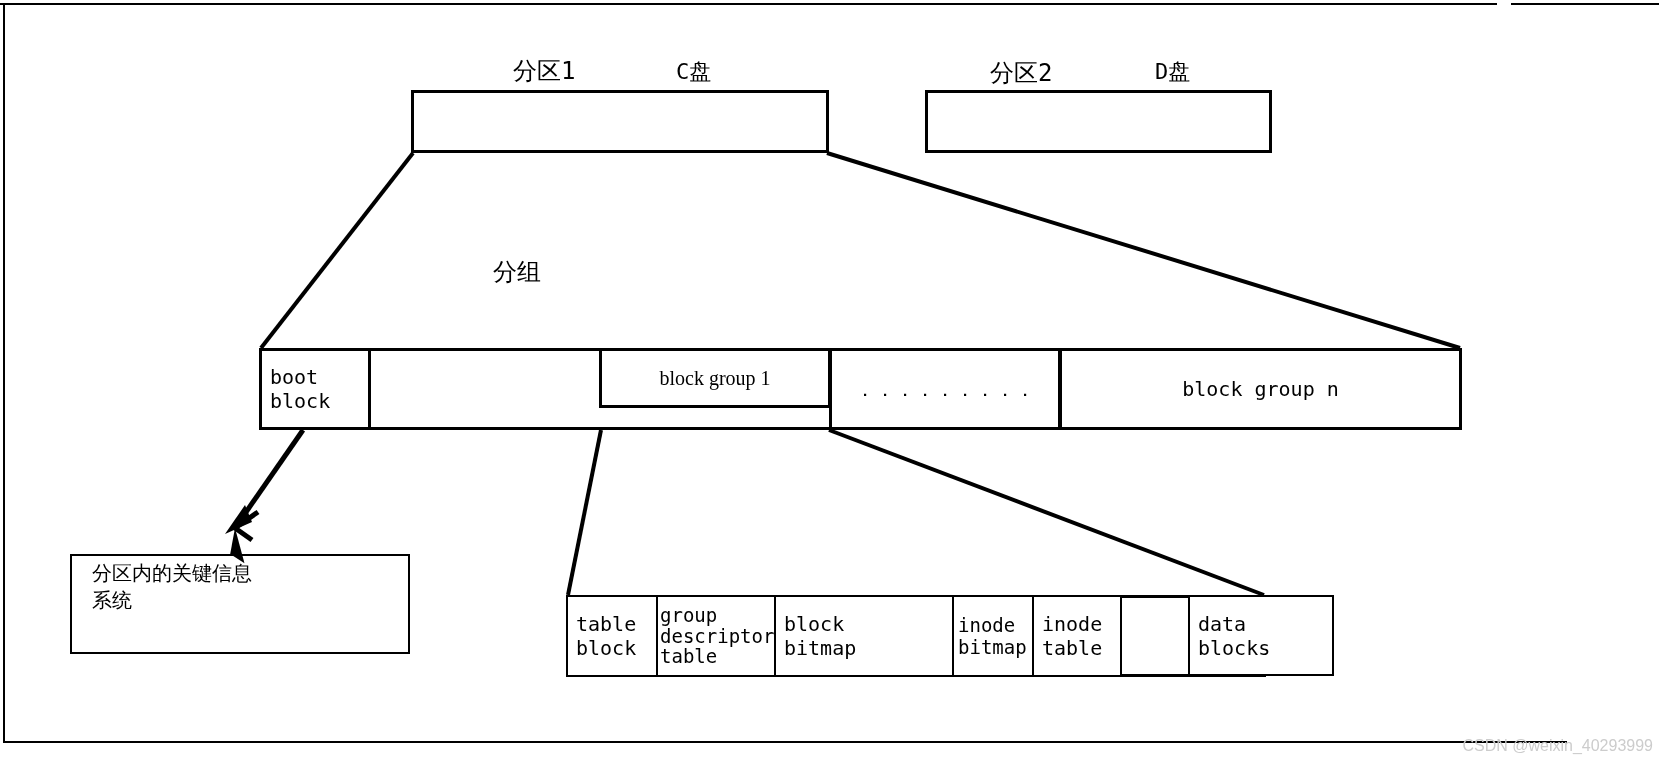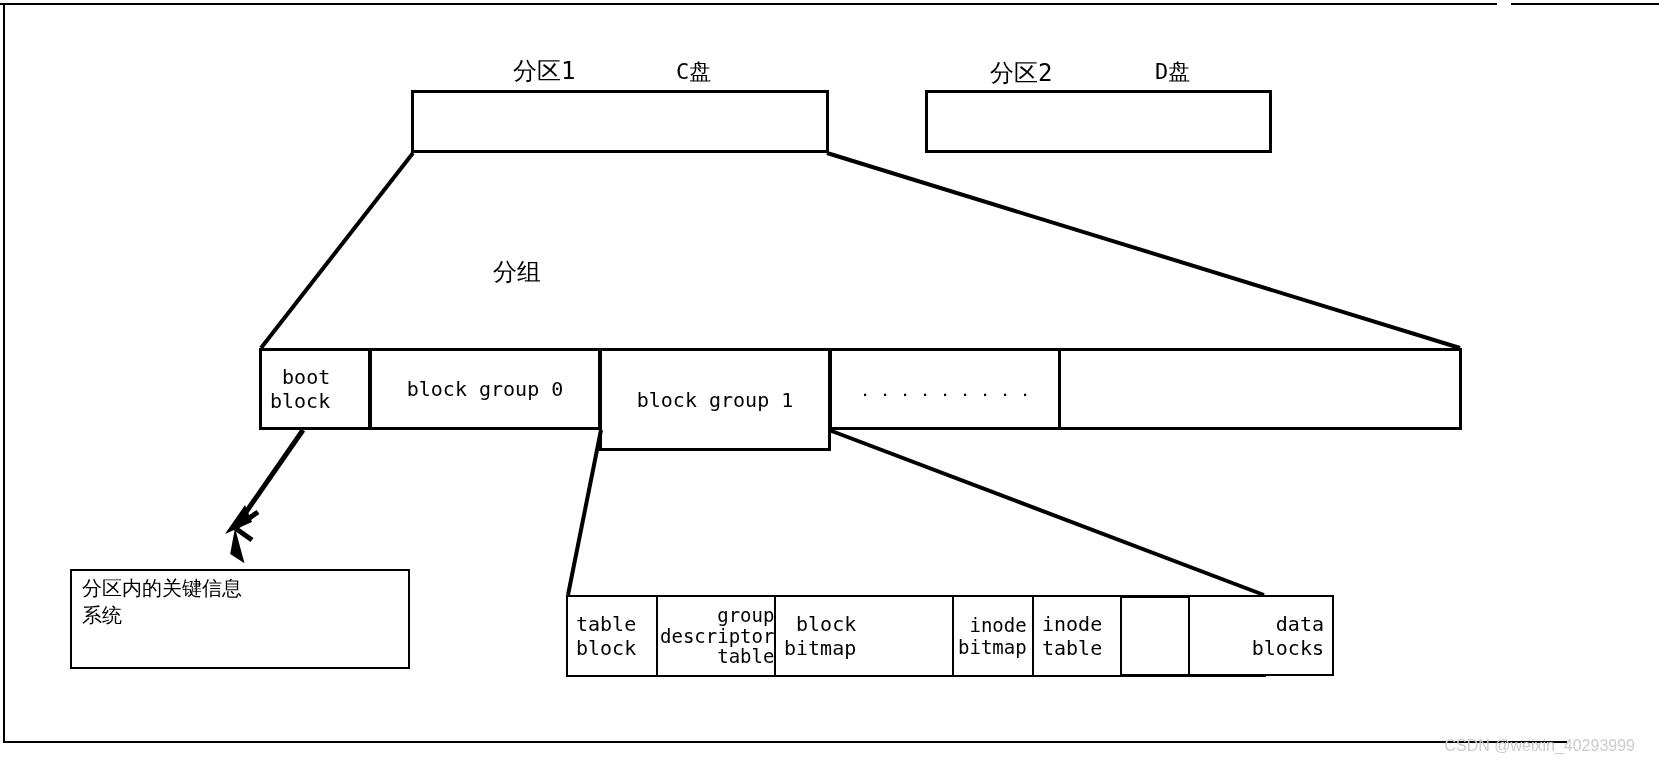--- a/index.html
+++ b/index.html
@@ -34,21 +34,20 @@
     background: #fff;
   }
   .cell {
     position: absolute;
     border: 2px solid #000;
     box-sizing: border-box;
     background: #fff;
     display: flex;
     align-items: center;
     padding: 0 8px;
-    text-align: right;
   }
   .cell span {
     white-space: pre-line;
   }
   svg.lines {
     position: absolute;
     left: 0;
     top: 0;
     width: 1659px;
     height: 761px;
@@ -93,31 +92,31 @@
   <div class="box" style="left:925px; top:90px; width:347px; height:63px;"></div>
 
   <div class="label" style="left:493px; top:256px; font-size:24px;">分组</div>
 
   <div class="box" style="left:259px; top:348px; width:1203px; height:82px;"></div>
 
   <div class="cell" style="left:259px; top:348px; width:112px; height:82px; border-width:3px;">
     <span>boot
 block</span>
   </div>
-  <div class="cell" style="left:369px; top:348px; width:232px; height:82px; border-width:3px; justify-content:center;">
-    <span>block group 0</span>
-  </div>
-  <div class="cell" style="left:599px; top:348px; width:232px; height:103px; border-width:3px; justify-content:center;">
+  <div class="cell" style="left:599px; top:348px; width:232px; height:60px; border-width:3px; justify-content:center;font-family:Liberation Serif, serif;">
     <span>block group 1</span>
   </div>
   <div class="cell" style="left:829px; top:348px; width:232px; height:82px; border-width:3px; justify-content:center;">
     <span>．．．．．．．．．</span>
   </div>
+  <div class="cell" style="left:1059px; top:348px; width:403px; height:82px; border-width:3px; justify-content:center;">
+    <span>block group n</span>
+  </div>
 
-  <div class="thinbox" style="left:70px; top:554px; width:340px; height:100px; padding:4px 10px;margin-top:15px;">
+  <div class="thinbox" style="left:70px; top:554px; width:340px; height:100px; padding:4px 20px;">
     <div style="font-size:20px;">分区内的关键信息</div>
     <div style="font-size:20px;">系统</div>
   </div>
 
   <div class="box" style="left:566px; top:595px; width:700px; height:82px;"></div>
 
   <div class="cell" style="left:566px; top:595px; width:92px; height:82px;">
     <span>table
 block</span>
   </div>
@@ -151,15 +150,15 @@
     <polygon points="235,528 258,515 256,498" fill="#000" transform="rotate(130 235 528)"></polygon>
     <polygon points="225,534 252,522 245,505 225,534" fill="#000"></polygon>
 
     <line x1="235" y1="528" x2="258" y2="512" stroke="#000" stroke-width="5"></line>
     <line x1="235" y1="528" x2="252" y2="540" stroke="#000" stroke-width="5"></line>
 
     <line x1="601" y1="430" x2="568" y2="595" stroke="#000" stroke-width="4"></line>
     <line x1="829" y1="430" x2="1264" y2="595" stroke="#000" stroke-width="4"></line>
   </svg>
 
-  <div class="watermark" style="right:24px; bottom:6px;">CSDN @weixin_40293999</div>
+  <div class="watermark" style="right:6px; bottom:6px;">CSDN @weixin_40293999</div>
 
 </div>
 
 </body></html>

